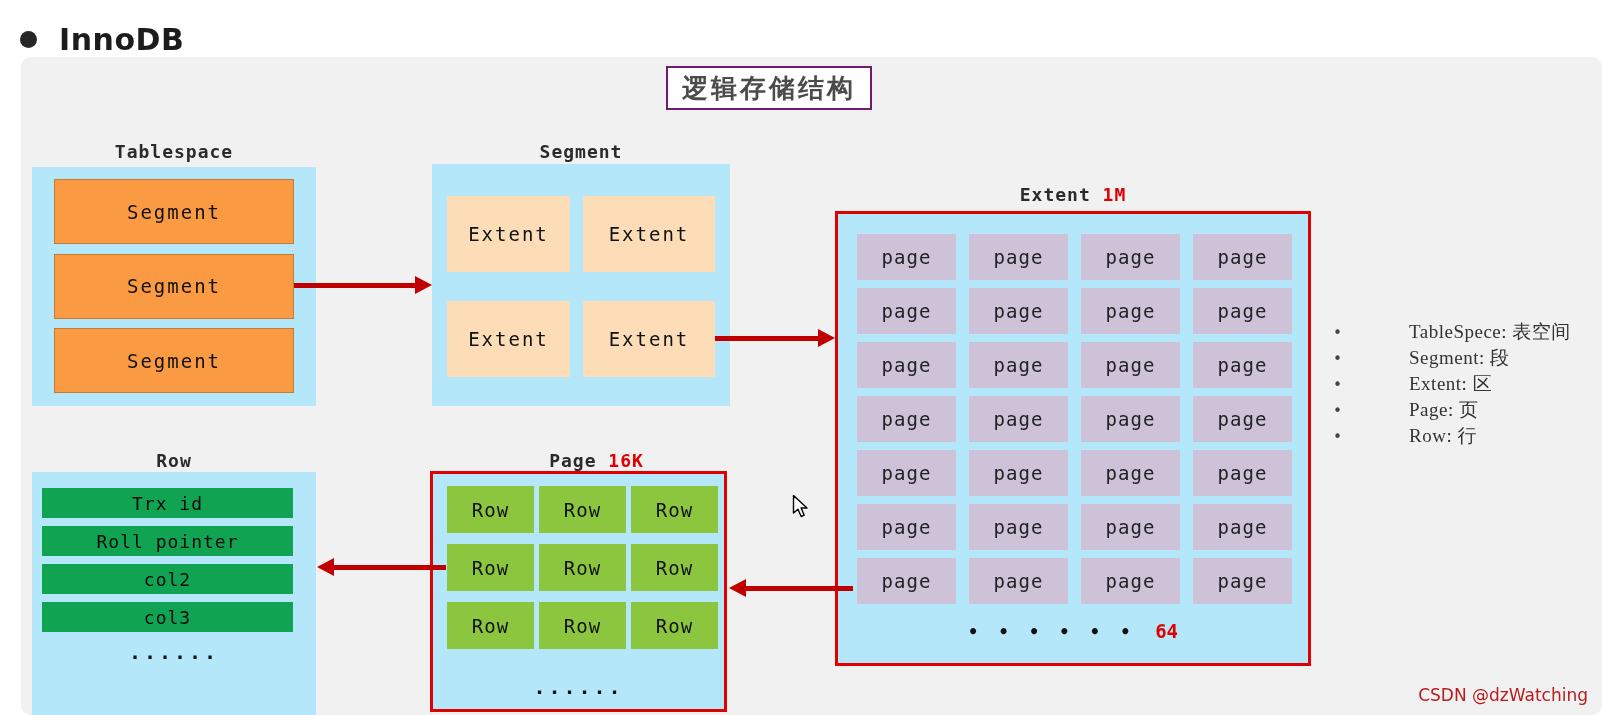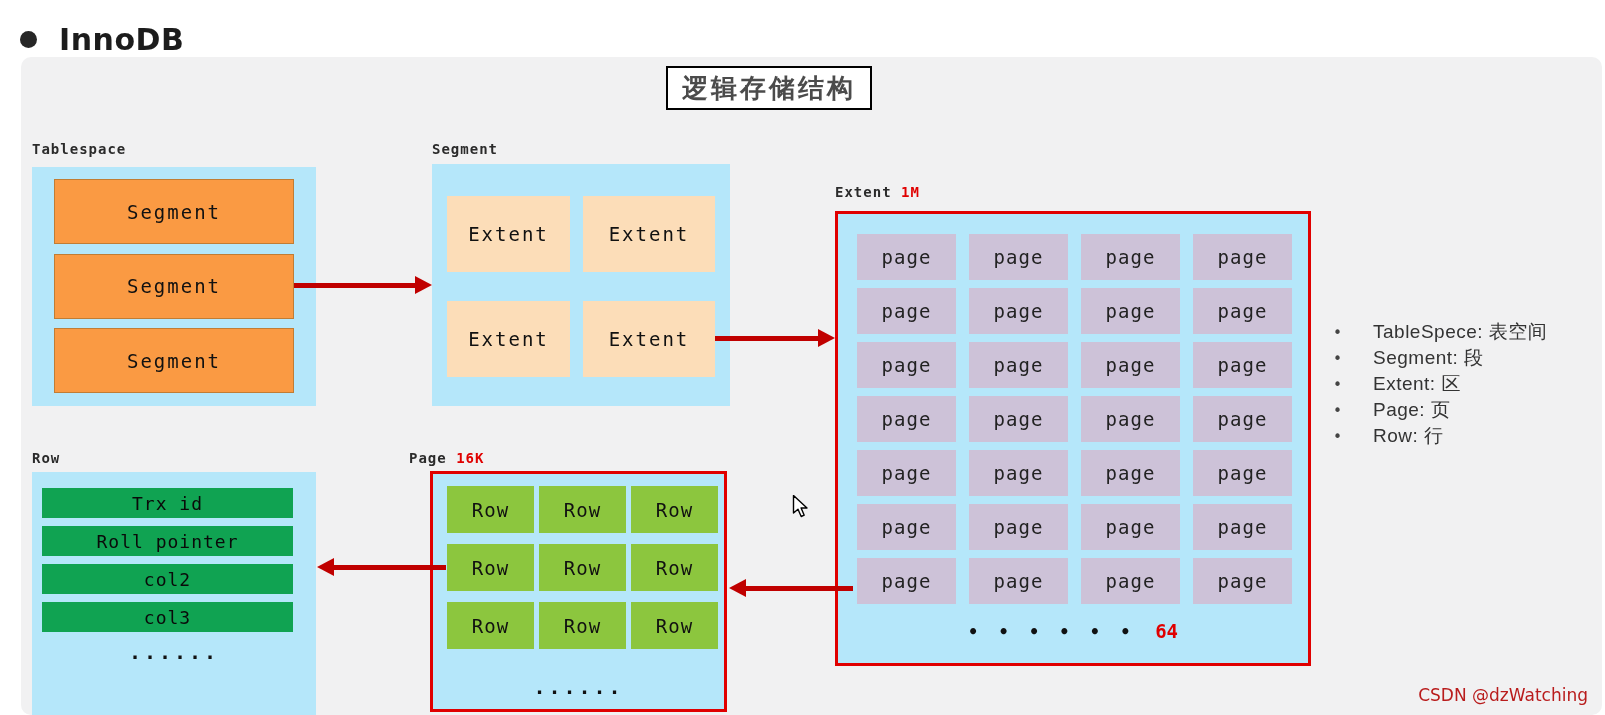--- a/index.html
+++ b/index.html
@@ -25,29 +25,29 @@
   
   .panel {
     position: absolute; left: 21px; top: 57px;
     width: 1581px; height: 658px;
     background: var(--panel-bg, #F1F1F2);
     border-radius: 10px;
   }
 
   .title-box {
     position: absolute; left: 645px; top: 9px; width: 206px; height: 44px;
-    background: #ffffff; border: 2px solid #000000;
+    background: #ffffff; border: 2px solid #701a75;
     display: flex; align-items: center; justify-content: center;
     font-family: "DejaVu Sans", "Liberation Sans", sans-serif;
     font-size: 26px; font-weight: bold; color: #4b4b4b; letter-spacing: 3px;
   }
 
   .group-label {
-    position: absolute; 
-    font-size: 14px; font-weight: bold; color: #2b2b2b; letter-spacing: 1px;
+    position: absolute; text-align: center;
+    font-size: 18px; font-weight: bold; color: #2b2b2b; letter-spacing: 1px;
   }
   .red-accent { color: var(--red-accent, #E00000); font-weight: bold; }
 
   .blue-box { position: absolute; background: var(--container-blue, #B5E7FA); }
   .red-border { border: 3px solid var(--red-accent, #E00000); }
 
   
   .lbl-tablespace { left: 11px; top: 84px; width: 284px; }
   .tablespace-box {
     left: 11px; top: 110px; width: 284px; height: 239px;
@@ -100,39 +100,39 @@
     background: var(--row-green, #10A352);
     display: flex; align-items: center; justify-content: center;
     font-size: 18px; color: #0a0a0a; letter-spacing: 1px;
   }
   .box-ellipsis {
     text-align: center; font-size: 20px; font-weight: bold;
     color: #111; letter-spacing: 3px; margin-top: 6px;
   }
 
   
-  .lbl-page { left: 388px; top: 393px; width: 297px; }
+  .lbl-page { left: 427px; top: 393px; width: 297px; }
   .page-box { left: 409px; top: 414px; width: 297px; height: 241px; }
   .rows-grid {
     padding: 12px 0 0 14px;
     display: grid; grid-template-columns: repeat(3, 87px);
     grid-auto-rows: 47px; column-gap: 5px; row-gap: 11px;
   }
   .row-cell {
     background: var(--page-row-green, #8CC63E);
     display: flex; align-items: center; justify-content: center;
     font-size: 19px; color: #111; letter-spacing: 1px;
   }
   .page-box .box-ellipsis { margin-top: 26px; }
 
   
   .legend { position: absolute; left: 1312px; top: 262px; }
   .legend-item { display: flex; align-items: baseline; height: 26px; font-size: 19px; color: #333; }
   .legend-item .li-bullet { width: 40px; font-size: 15px; color: #444; }
-  .legend-item .li-text { letter-spacing: 0.5px; font-family: Liberation Sans, sans-serif; }
+  .legend-item .li-text { letter-spacing: 0.5px; font-family: Liberation Serif, serif; margin-left: 36px; }
 
   
   .arrow { position: absolute; height: 18px; z-index: 6; }
   .arrow .line { position: absolute; top: 6.5px; height: 5px; background: var(--arrow-red, #C00000); }
   .arrow.dir-right .line { left: 0; right: 13px; }
   .arrow.dir-left  .line { left: 13px; right: 0; }
   .arrow .head { position: absolute; top: 0; width: 0; height: 0;
     border-top: 9px solid transparent; border-bottom: 9px solid transparent; }
   .arrow.dir-right .head { right: 0; border-left: 17px solid var(--arrow-red, #C00000); }
   .arrow.dir-left  .head { left: 0;  border-right: 17px solid var(--arrow-red, #C00000); }

